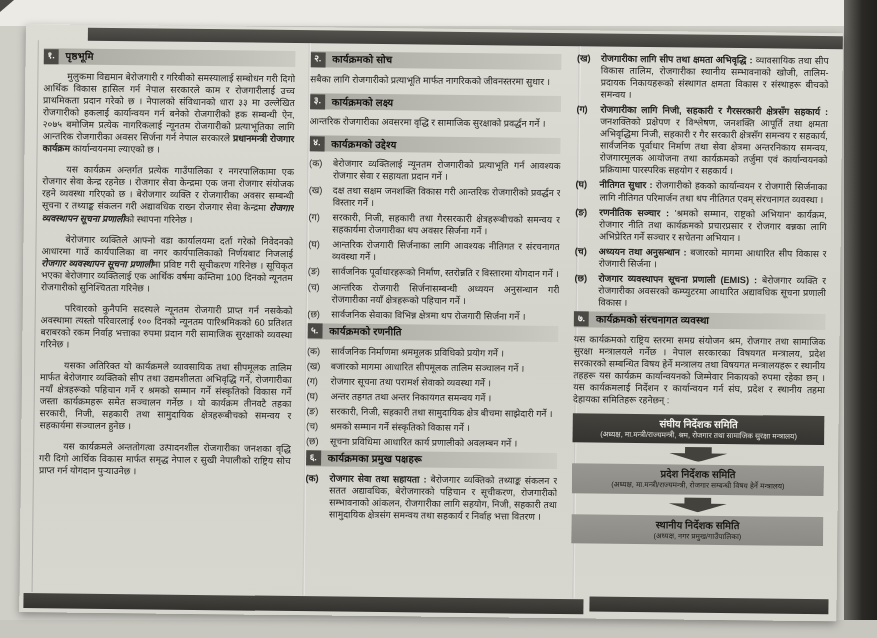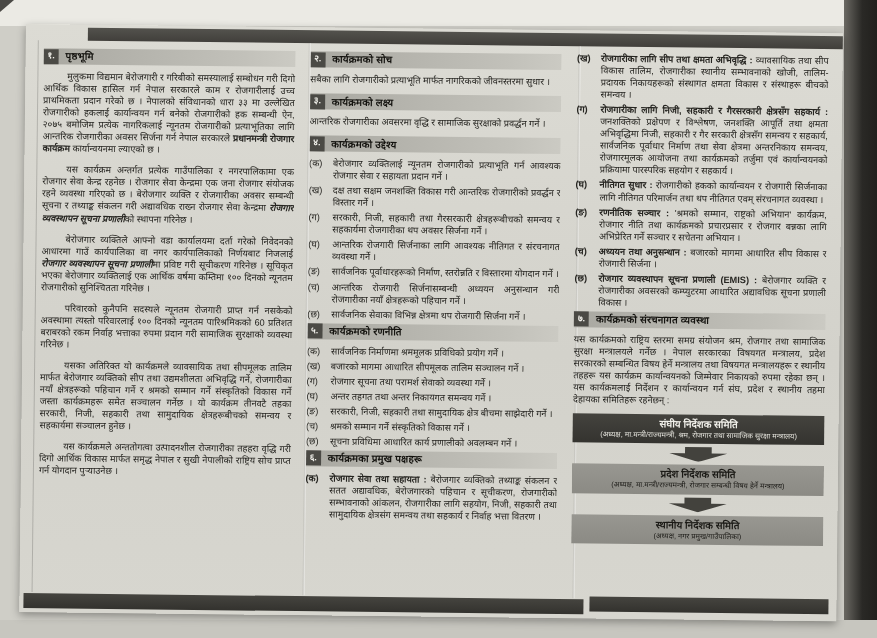--- a/index.html
+++ b/index.html
@@ -75,24 +75,24 @@
 
     <div class="inner">
 
       <div class="col">
         <div class="sech">
           <span class="secnum">१.</span>
           <span class="sectitle">पृष्ठभूमि</span>
         </div>
         <p class="para"><span>मुलुकमा विद्यमान बेरोजगारी र गरिबीको समस्यालाई सम्बोधन गरी दिगो आर्थिक विकास हासिल गर्न नेपाल सरकारले काम र रोजगारीलाई उच्च प्राथमिकता प्रदान गरेको छ । नेपालको संविधानको धारा ३३ मा उल्लेखित रोजगारीको हकलाई कार्यान्वयन गर्न बनेको रोजगारीको हक सम्बन्धी ऐन, २०७५ बमोजिम प्रत्येक नागरिकलाई न्यूनतम रोजगारीको प्रत्याभूतिका लागि आन्तरिक रोजगारीका अवसर सिर्जना गर्न नेपाल सरकारले </span><span class="b">प्रधानमन्त्री रोजगार कार्यक्रम</span><span> कार्यान्वयनमा ल्याएको छ ।</span></p>
         <p class="para"><span>यस कार्यक्रम अन्तर्गत प्रत्येक गाउँपालिका र नगरपालिकामा एक रोजगार सेवा केन्द्र रहनेछ । रोजगार सेवा केन्द्रमा एक जना रोजगार संयोजक रहने व्यवस्था गरिएको छ । बेरोजगार व्यक्ति र रोजगारीका अवसर सम्बन्धी सूचना र तथ्याङ्क संकलन गरी अद्यावधिक राख्न रोजगार सेवा केन्द्रमा </span><span class="b i">रोजगार व्यवस्थापन सूचना प्रणाली</span><span>को स्थापना गरिनेछ ।</span></p>
-        <p class="para"><span>बेरोजगार व्यक्तिले आफ्नो वडा कार्यालयमा दर्ता गरेको निवेदनको आधारमा गाउँ कार्यपालिका वा नगर कार्यपालिकाको निर्णयबाट निजलाई </span><span class="b i">रोजगार व्यवस्थापन सूचना प्रणाली</span><span>मा प्रविष्ट गरी सूचीकरण गरिनेछ । सूचिकृत भएका बेरोजगार व्यक्तिलाई एक आर्थिक वर्षमा कम्तिमा १०० दिनको न्यूनतम रोजगारीको सुनिश्चितता गरिनेछ ।</span></p>
+        <p class="para"><span>बेरोजगार व्यक्तिले आफ्नो वडा कार्यालयमा दर्ता गरेको निवेदनको आधारमा गाउँ कार्यपालिका वा नगर कार्यपालिकाको निर्णयबाट निजलाई </span><span class="b i">रोजगार व्यवस्थापन सूचना प्रणाली</span><span>मा प्रविष्ट गरी सूचीकरण गरिनेछ । सूचिकृत भएका बेरोजगार व्यक्तिलाई एक आर्थिक वर्षमा कम्तिमा 100 दिनको न्यूनतम रोजगारीको सुनिश्चितता गरिनेछ ।</span></p>
         <p class="para"><span>परिवारको कुनैपनि सदस्यले न्यूनतम रोजगारी प्राप्त गर्न नसकेको अवस्थामा त्यस्तो परिवारलाई १०० दिनको न्यूनतम पारिश्रमिकको 60 प्रतिशत बराबरको रकम निर्वाह भत्ताका रुपमा प्रदान गरी सामाजिक सुरक्षाको व्यवस्था गरिनेछ ।</span></p>
         <p class="para"><span>यसका अतिरिक्त यो कार्यक्रमले व्यावसायिक तथा सीपमूलक तालिम मार्फत बेरोजगार व्यक्तिको सीप तथा उद्यमशीलता अभिवृद्धि गर्ने, रोजगारीका नयाँ क्षेत्रहरूको पहिचान गर्ने र श्रमको सम्मान गर्ने संस्कृतिको विकास गर्ने जस्ता कार्यक्रमहरू समेत सञ्चालन गर्नेछ । यो कार्यक्रम तीनवटै तहका सरकारी, निजी, सहकारी तथा सामुदायिक क्षेत्रहरूबीचको समन्वय र सहकार्यमा सञ्चालन हुनेछ ।</span></p>
-        <p class="para"><span>यस कार्यक्रमले अन्ततोगत्वा उत्पादनशील रोजगारीका तहहरा वृद्धि गरी दिगो आर्थिक विकास मार्फत समृद्ध नेपाल र सुखी नेपालीको राष्ट्रिय सोच प्राप्त गर्न योगदान पुऱ्याउनेछ ।</span></p>
+        <p class="para"><span>यस कार्यक्रमले अन्ततोगत्वा उत्पादनशील रोजगारीका जनशका वृद्धि गरी दिगो आर्थिक विकास मार्फत समृद्ध नेपाल र सुखी नेपालीको राष्ट्रिय सोच प्राप्त गर्न योगदान पुऱ्याउनेछ ।</span></p>
       </div>
 
       <div class="col">
         <div class="sech">
           <span class="secnum">२.</span>
           <span class="sectitle">कार्यक्रमको सोच</span>
         </div>
         <p class="flush">सबैका लागि रोजगारीको प्रत्याभूति मार्फत नागरिकको जीवनस्तरमा सुधार ।</p>
 
         <div class="sech">

